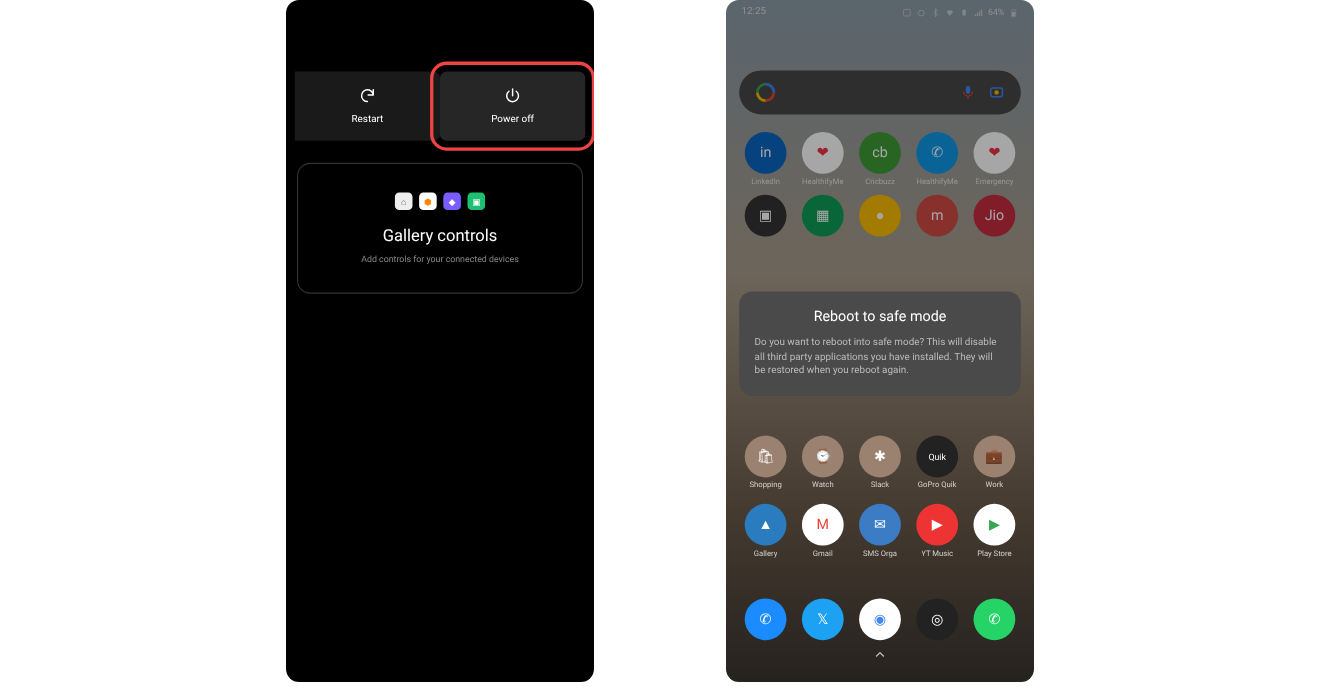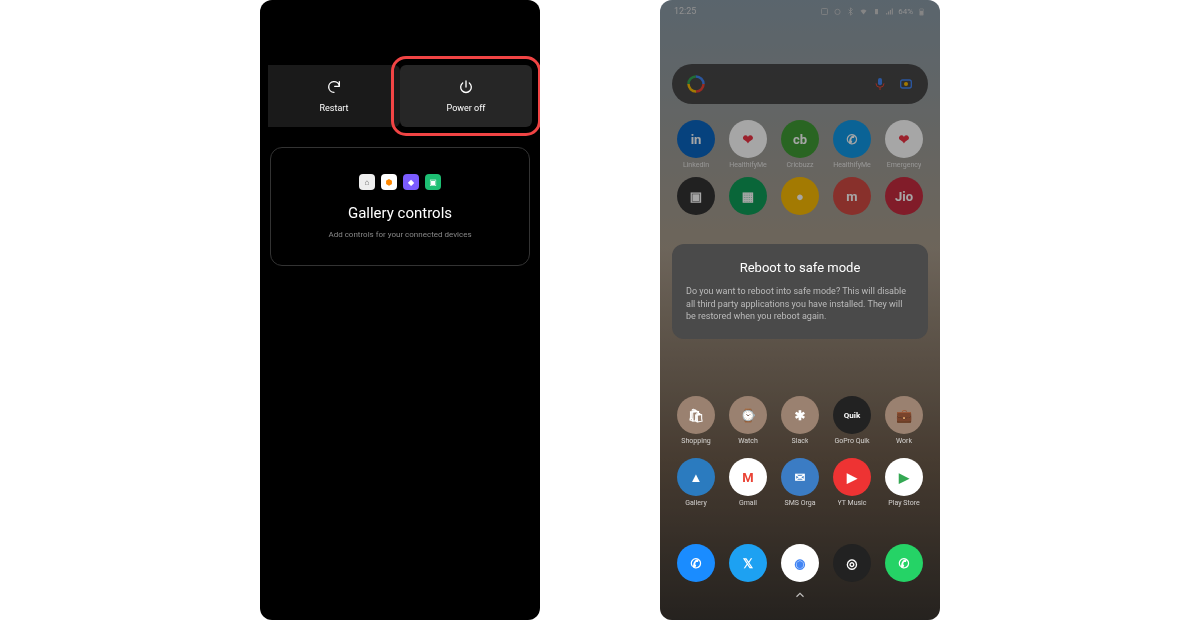--- a/index.html
+++ b/index.html
@@ -103,28 +103,28 @@
     gap: 3px;
     cursor: pointer;
   }
   .app-icon {
     width: 38px; height: 38px;
     border-radius: 50%;
     display: flex;
     align-items: center;
     justify-content: center;
     font-size: 13px;
-    font-weight: bold;
+    font-weight: normal;
     color: #fff;
   }
   .app-label { color: rgba(255,255,255,0.75); font-size: 7px; max-width: 48px; text-align: center; overflow: hidden; white-space: nowrap; }
   
   .dialog {
     position: absolute;
-    top: 244px;
+    top: 265px;
     left: 12px;
     right: 12px;
     background: #4a4a4a;
     border-radius: 12px;
     padding: 16px 14px 8px;
     color: #ddd;
   }
   .dialog-title { text-align: center; font-size: 13px; color: #fff; margin-bottom: 10px; }
   .dialog-body { font-size: 9px; color: #bbb; line-height: 1.4; margin-bottom: 8px; }
   .dialog-actions {

